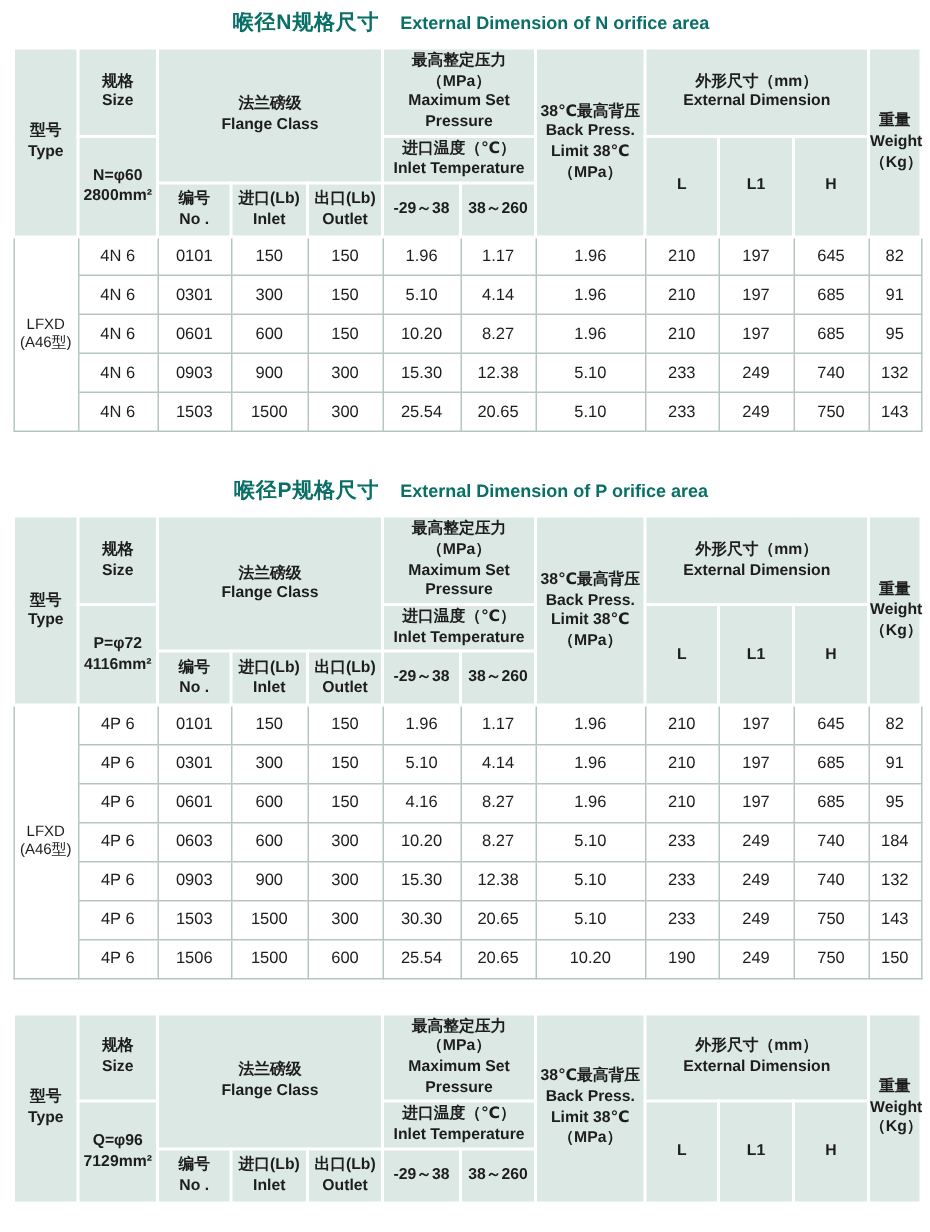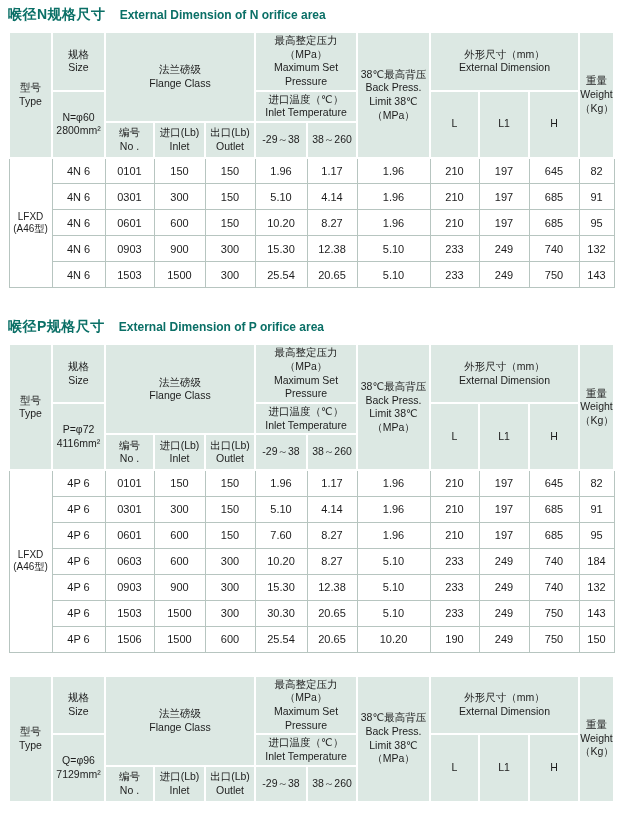--- a/index.html
+++ b/index.html
@@ -17,20 +17,21 @@
     color:var(--text-dark);
   }
   .section{margin:0 0 0 8px;}
   .section.first{padding-top:6px;}
   .section.second{margin-top:30px;}
   .section.third{margin-top:22px;}
   .section-title{
     margin:0 0 8px 0;
     line-height:16px;
     white-space:nowrap;
+    text-align:center;
   }
   .title-zh{
     font-size:14px;
     font-weight:bold;
     color:var(--title-teal);
     letter-spacing:0.5px;
   }
   .title-en{
     font-size:12px;
     font-weight:bold;
@@ -39,21 +40,21 @@
   }
   table.spec-table{
     border-collapse:collapse;
     table-layout:fixed;
     width:605px;
   }
   table.spec-table th{
     background:var(--header-bg);
     border:2px solid #ffffff;
     font-size:10.5px;
-    font-weight:normal;
+    font-weight:bold;
     text-align:center;
     vertical-align:middle;
     white-space:pre-line;
     line-height:1.3;
     padding:1px 0;
     color:var(--text-dark);
   }
   table.spec-table td{
     background:#ffffff;
     border:1px solid var(--body-border);
@@ -293,21 +294,21 @@
           <td>210</td>
           <td>197</td>
           <td>685</td>
           <td>91</td>
         </tr>
         <tr>
           <td>4P 6</td>
           <td>0601</td>
           <td>600</td>
           <td>150</td>
-          <td>7.60</td>
+          <td>4.16</td>
           <td>8.27</td>
           <td>1.96</td>
           <td>210</td>
           <td>197</td>
           <td>685</td>
           <td>95</td>
         </tr>
         <tr>
           <td>4P 6</td>
           <td>0603</td>

